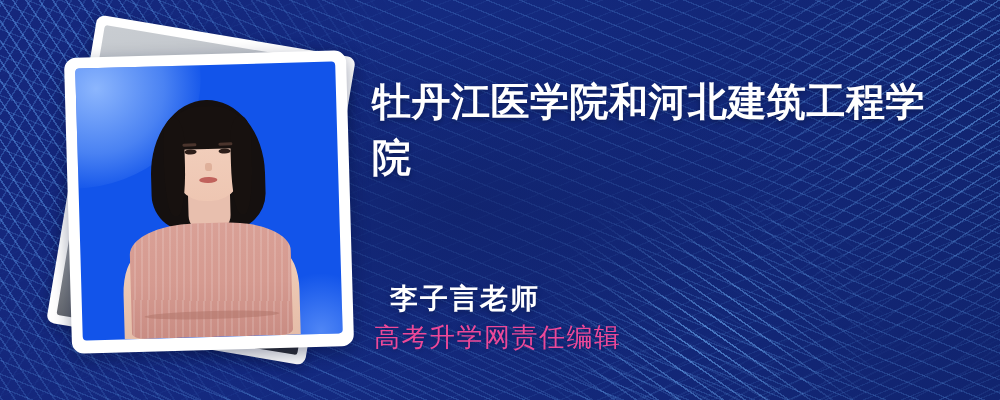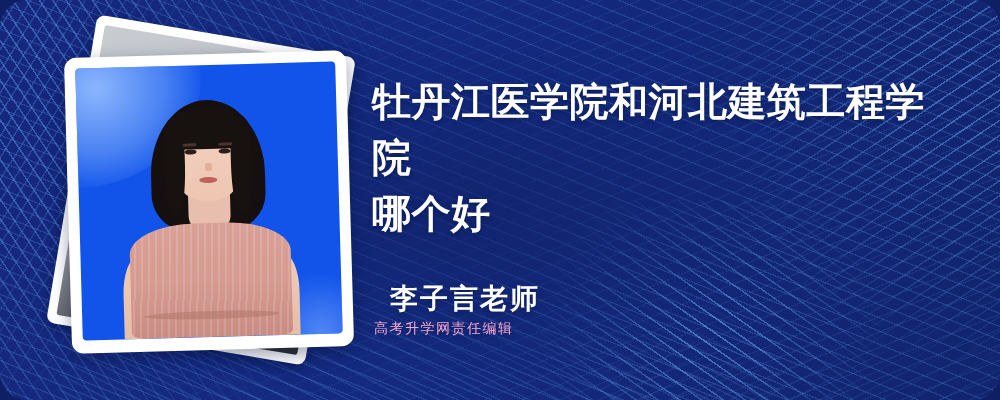--- a/index.html
+++ b/index.html
@@ -4,21 +4,20 @@
 <style>
   html,body{margin:0;padding:0;background:#0e1f63;}
   *{box-sizing:border-box;}
 
   #banner{
     position:relative;
     width:1000px;height:400px;
     overflow:hidden;
     background:#142a80;
     font-family:"Liberation Sans","DejaVu Sans",sans-serif;
-    border-radius:27px;
     -webkit-font-smoothing:antialiased;
   }
 
   
   .bg-base{
     position:absolute;inset:0;
     background:linear-gradient(105deg,#15277c 0%,#142a80 40%,#11246f 100%);
   }
   .bg-layer{position:absolute;inset:-40%;pointer-events:none;}
 
@@ -233,21 +232,21 @@
   }
   .title .line{display:block;}
   .author{
     position:absolute;left:18px;top:272px;
     color:#ffffff;font-size:28px;font-weight:bold;letter-spacing:2px;
     text-shadow:0 2px 5px rgba(6,18,60,0.5);
     margin-top:8px;
   }
   .author-role{
     position:absolute;left:2px;top:320px;
-    color:#f9a8d4;font-size:14px;font-weight:normal;letter-spacing:1.5px;
+    color:#ec4899;font-size:26px;font-weight:normal;letter-spacing:1.5px;
     text-shadow:0 1px 4px rgba(6,18,60,0.45);
   }
 </style>
 </head>
 <body>
 
 <div id="banner">
 
   <div class="bg-base"></div>
   <div class="bg-layer">
@@ -287,19 +286,18 @@
           <div class="nose"></div>
           <div class="mouth"></div>
         </div>
       </div>
     </div>
   </div>
 
   <div class="content">
     <div class="title">
       <span class="line">牡丹江医学院和河北建筑工程学院</span>
-      <span class="line">哪个好</span>
     </div>
     <div class="author">李子言老师</div>
     <div class="author-role">高考升学网责任编辑</div>
   </div>
 
 </div>
 
 </body></html>

